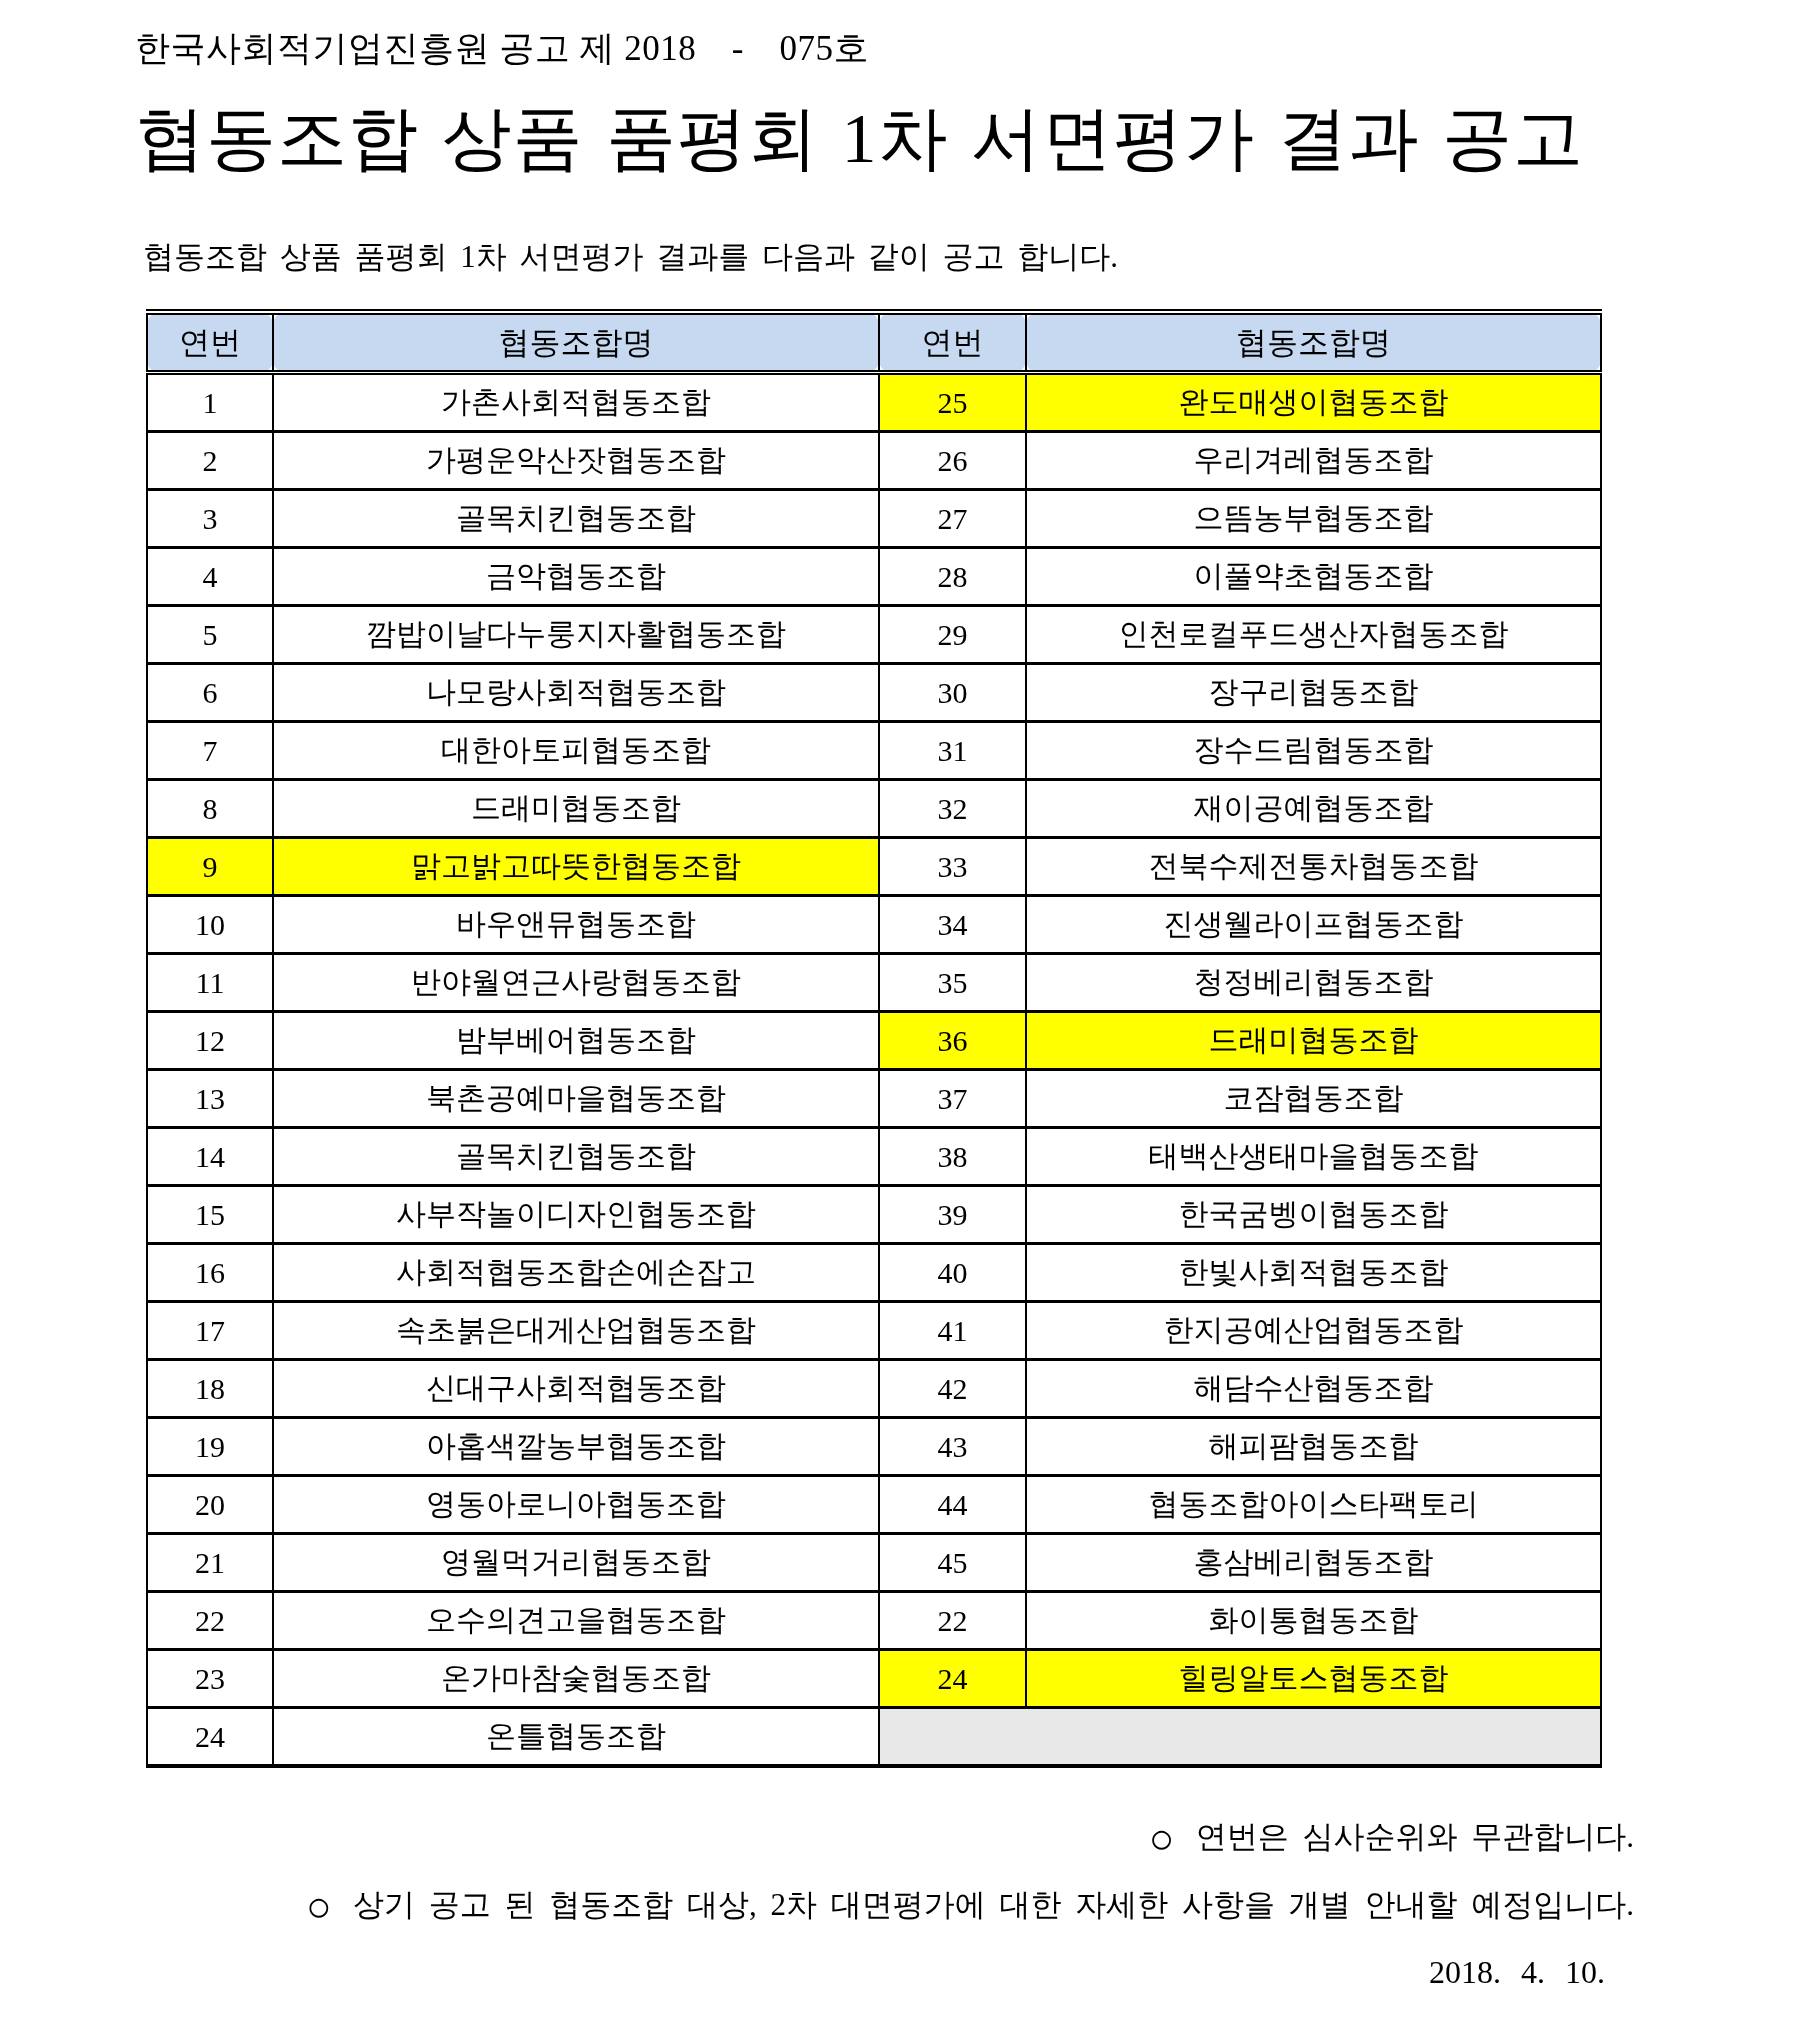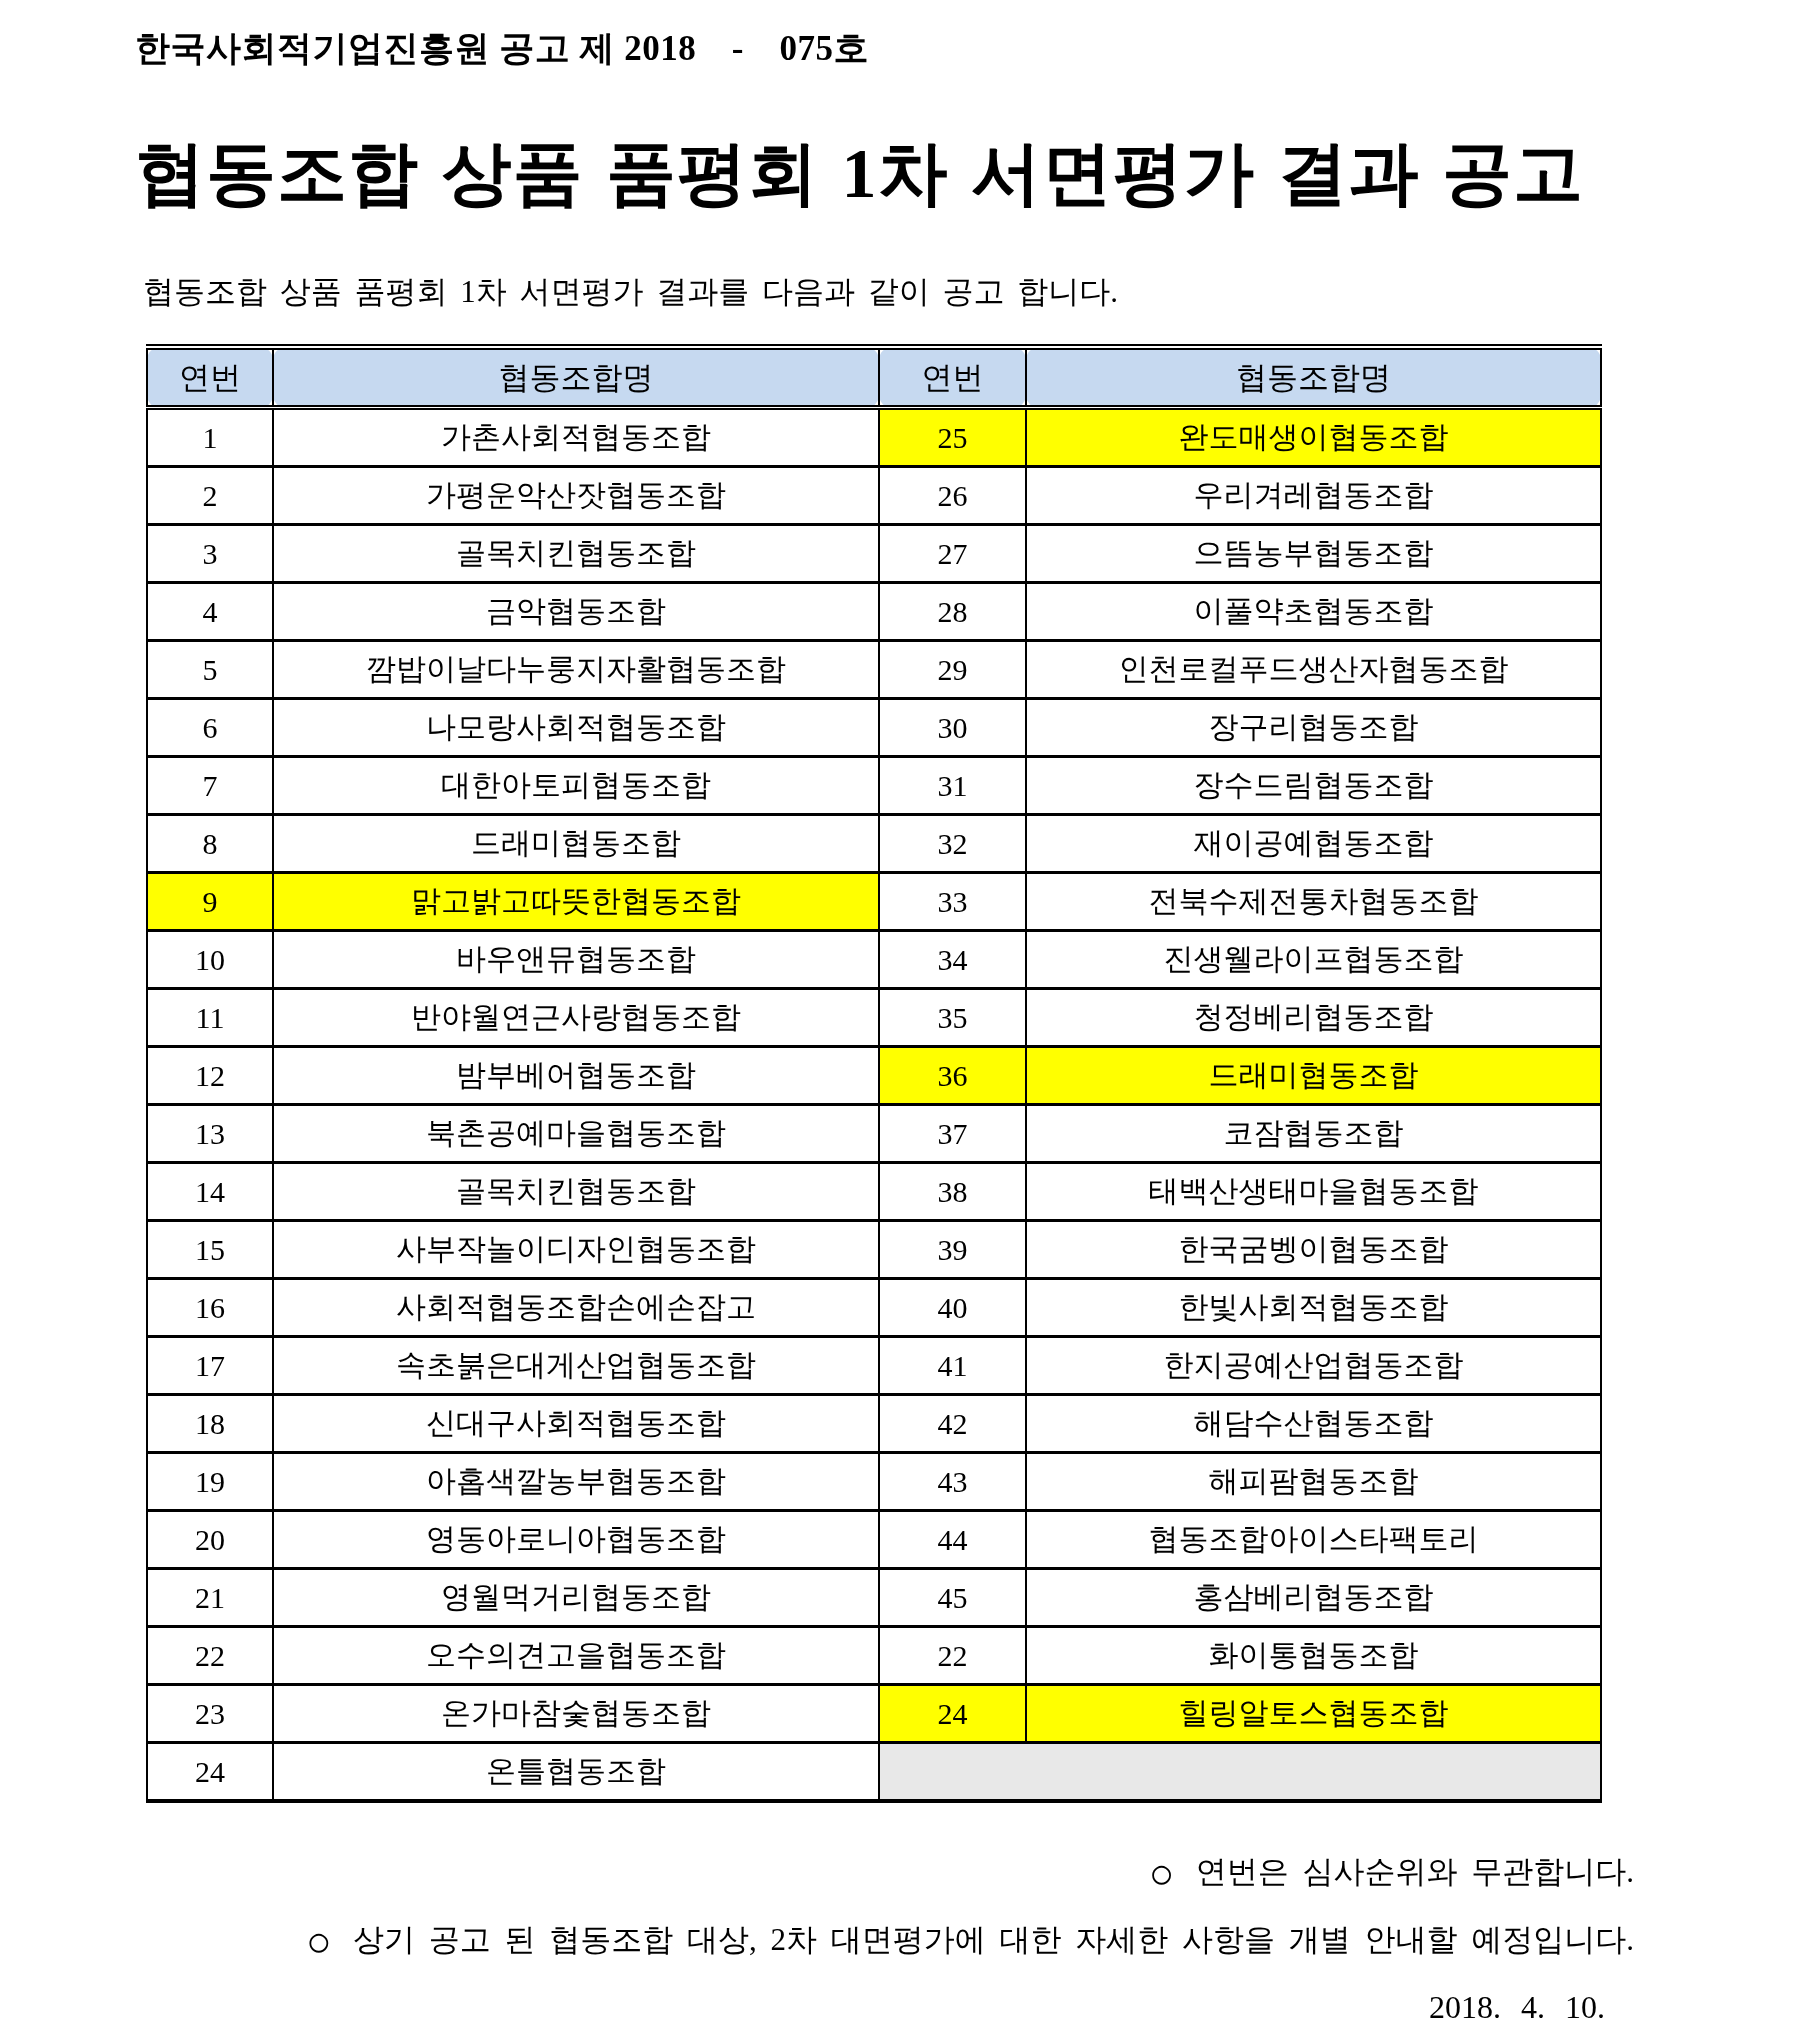--- a/index.html
+++ b/index.html
@@ -9,29 +9,29 @@
     height: 2025px;
     box-sizing: border-box;
     background: #ffffff;
     color: #000;
     font-family: "Liberation Serif", "DejaVu Serif", serif;
     padding: 29px 181px 0 135px;
     overflow: hidden;
   }
   .notice-no {
     font-size: 35px;
-    font-weight: bold;
+    font-weight: normal;
     line-height: 40px;
     letter-spacing: 0.5px;
     white-space: pre;
   }
   .title {
-    margin: 63px 0 0 0;
+    margin: 28px 0 0 0;
     font-size: 70px;
-    font-weight: 700;
+    font-weight: 400;
     line-height: 83px;
     letter-spacing: 1px;
     word-spacing: 4px;
     white-space: nowrap;
   }
   .intro {
     margin: 59px 0 0 8px;
     font-size: 31px;
     line-height: 35px;
     word-spacing: 5px;

